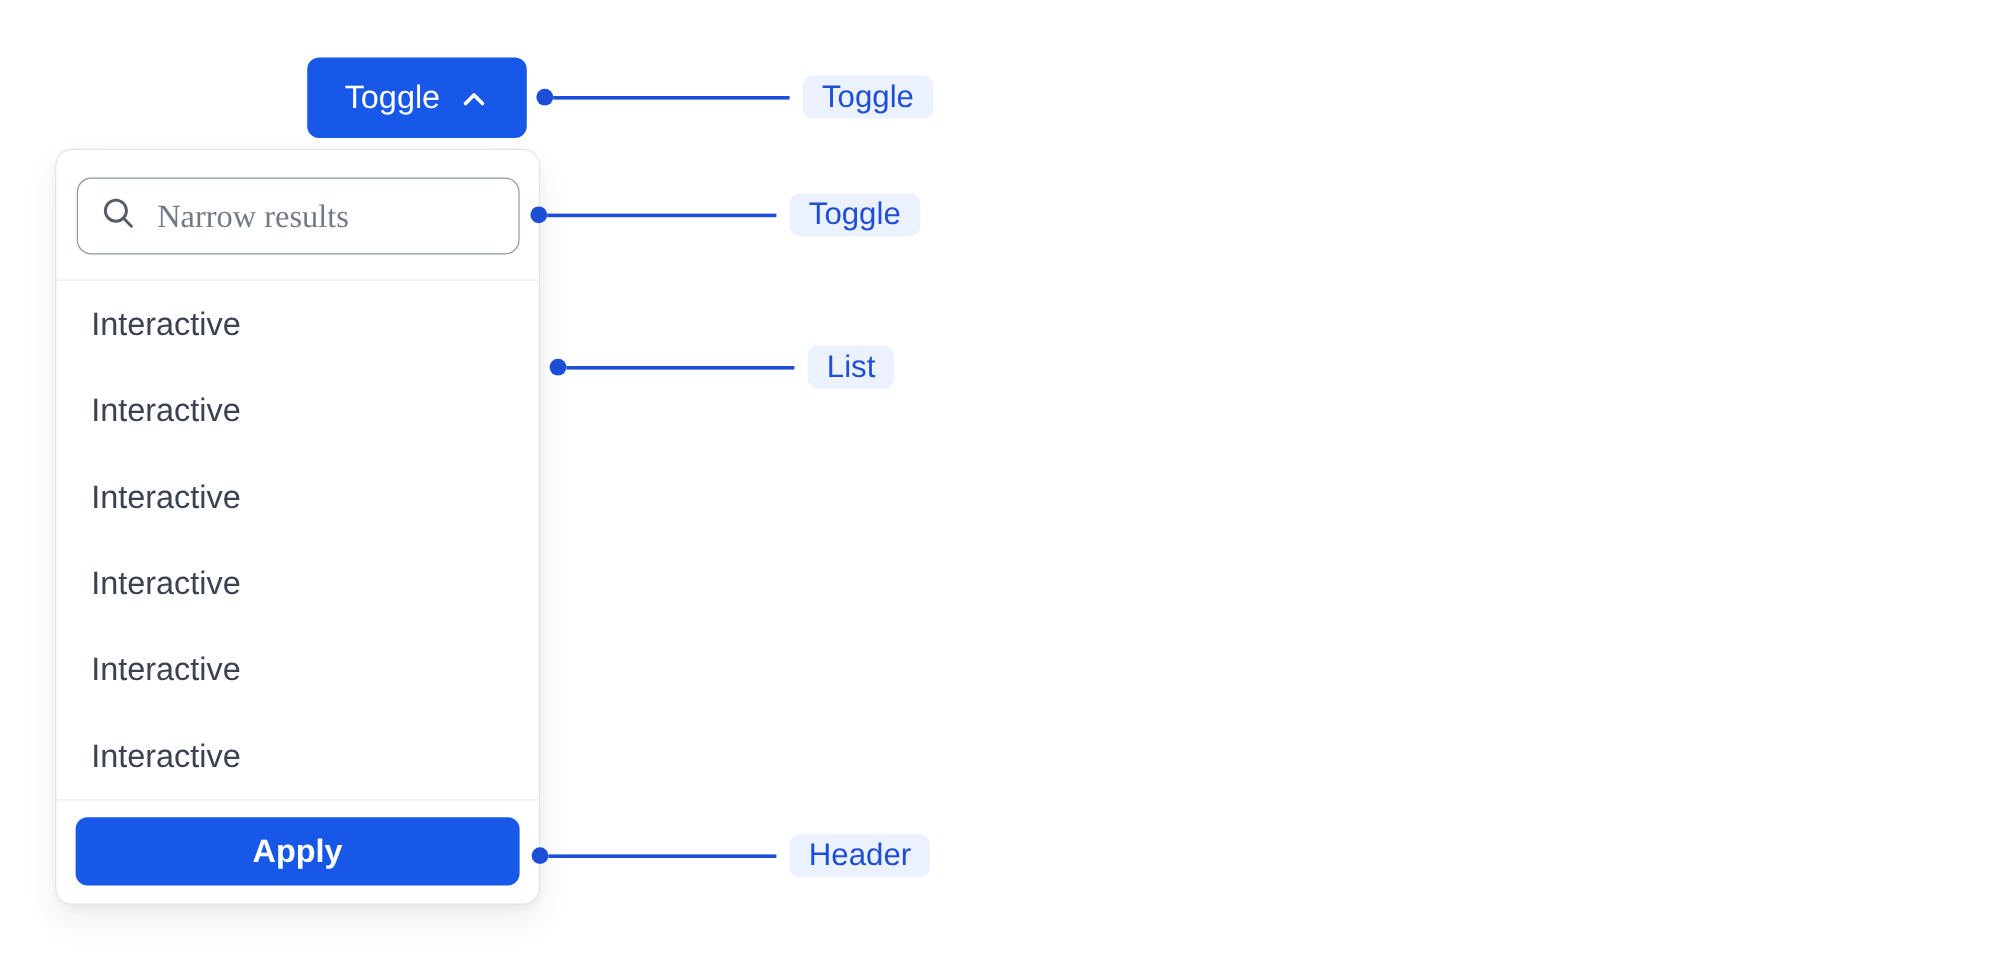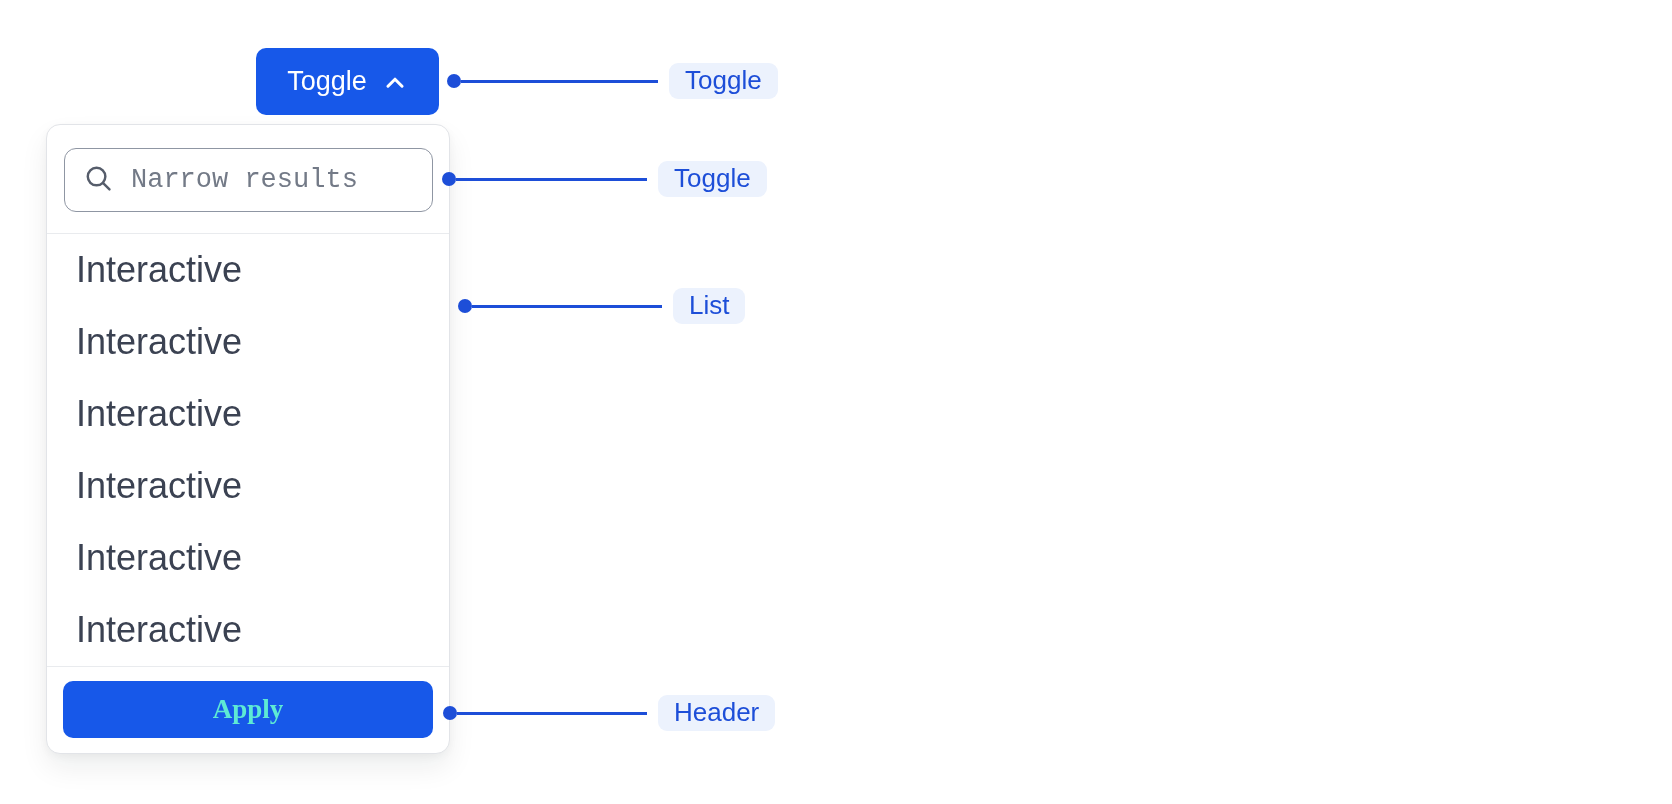--- a/index.html
+++ b/index.html
@@ -44,45 +44,45 @@
     border-radius: 12px;
     display: flex; align-items: center;
     padding: 0 18px;
     background: #ffffff;
   }
   .search-box .sicon { width: 31px; height: 31px; flex: none; }
   .search-box input {
     border: none; outline: none;
     flex: 1; min-width: 0;
     margin-left: 17px;
-    font-family: Liberation Mono, monospace;
+    font-family: Liberation Serif, serif;
     font-size: 27px; color: #000000;
     background: transparent;
   }
   .search-box input::placeholder { color: #737a87; opacity: 1; }
 
   .panel-list { flex: 1; display: flex; flex-direction: column; overflow: hidden; }
   .list-item {
     height: 72px; flex: none;
     display: flex; align-items: center;
     padding-left: 29px;
-    font-size: 36px; color: #3b4252;
+    font-size: 27px; color: #3b4252;
     cursor: pointer;
   }
 
   .panel-footer {
     border-top: 1px solid #e9ebee;
     padding: 14px 16px 15px 16px;
   }
   .apply-btn {
     width: 100%; height: 57px;
     background: #1758e9;
     border: none; border-radius: 10px;
-    color: #5eead4; font-size: 27px; font-weight: 600;
-    font-family: Liberation Serif, serif;
+    color: #ffffff; font-size: 27px; font-weight: 600;
+    font-family: Liberation Sans, sans-serif;
     display: flex; align-items: center; justify-content: center;
     cursor: pointer;
   }
 
   
   .callout {
     position: absolute;
     display: flex; align-items: center;
     height: 36px;
   }

